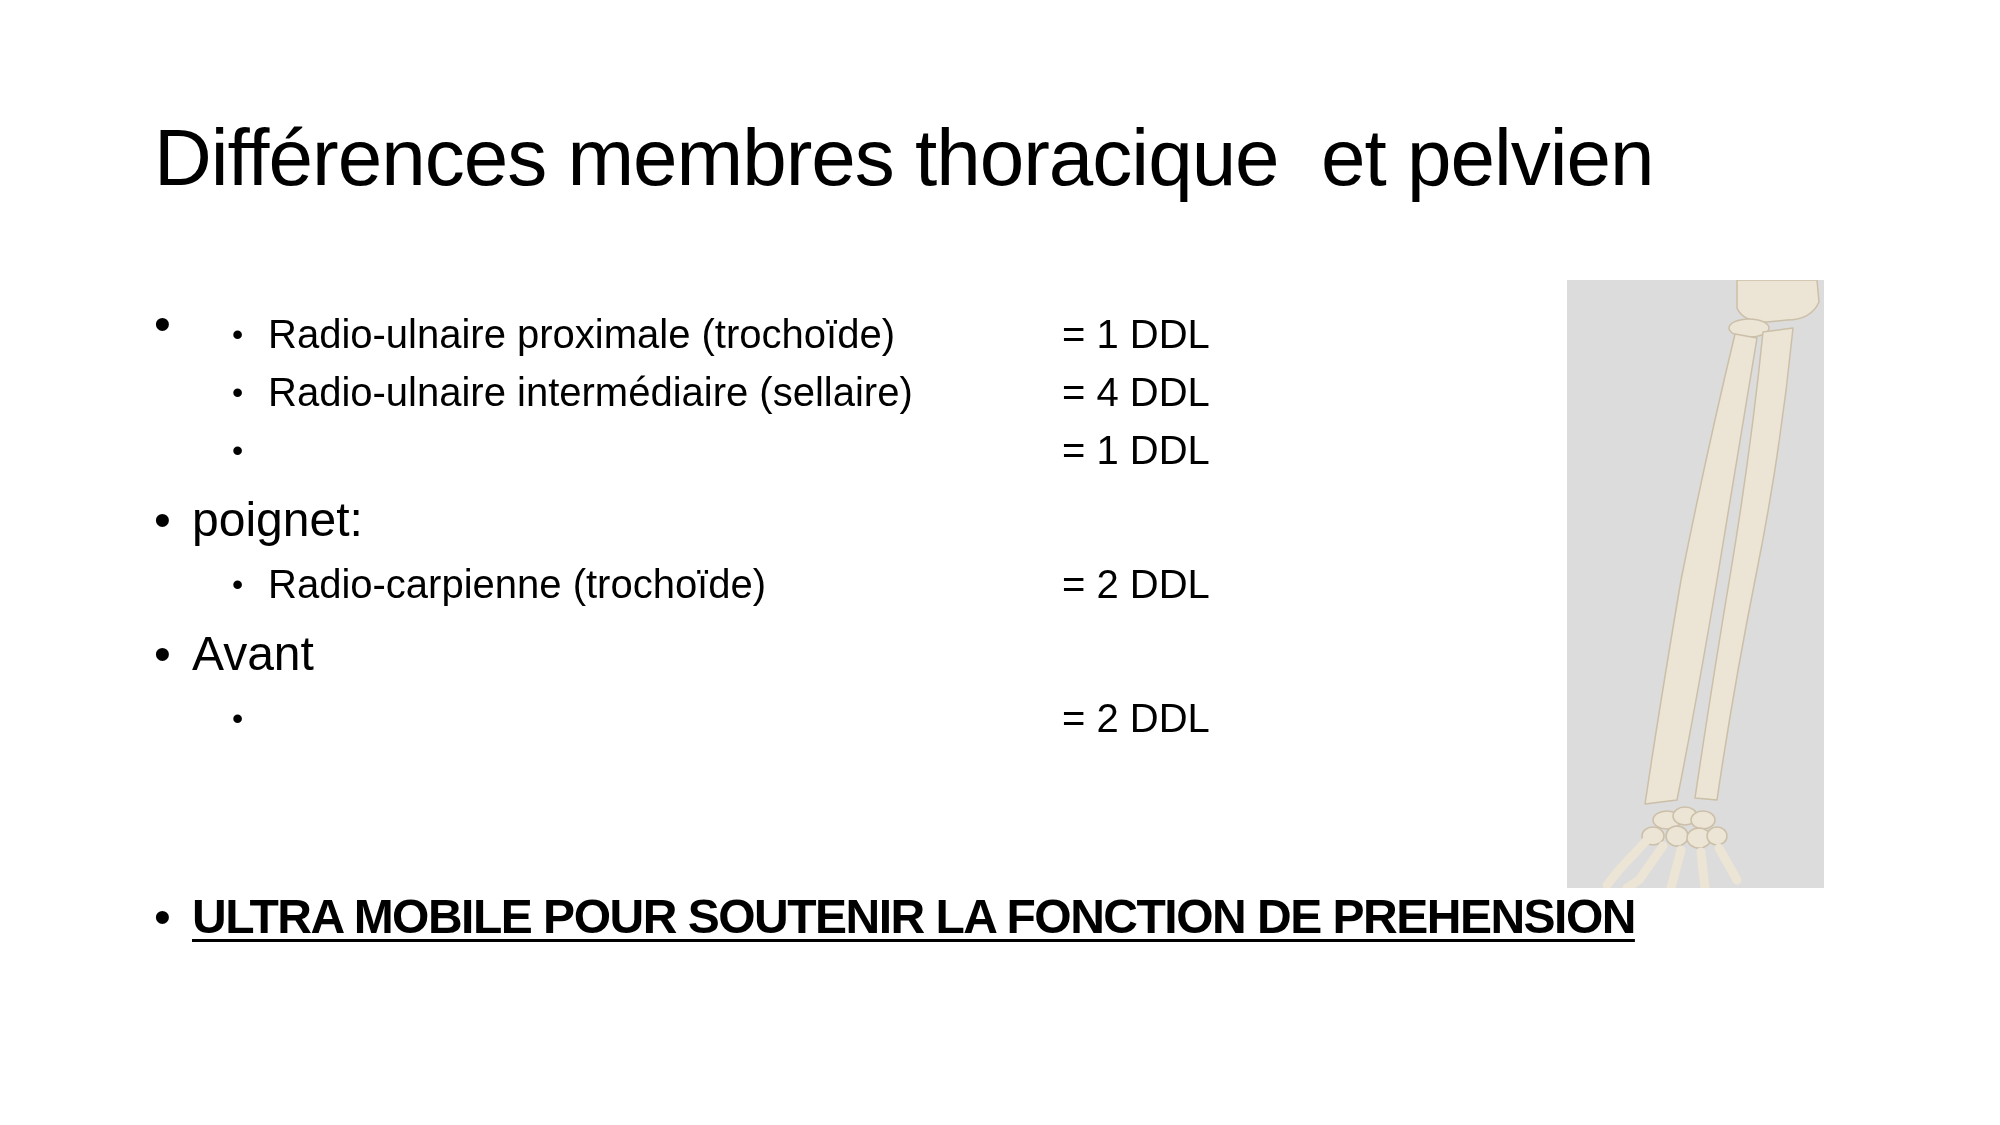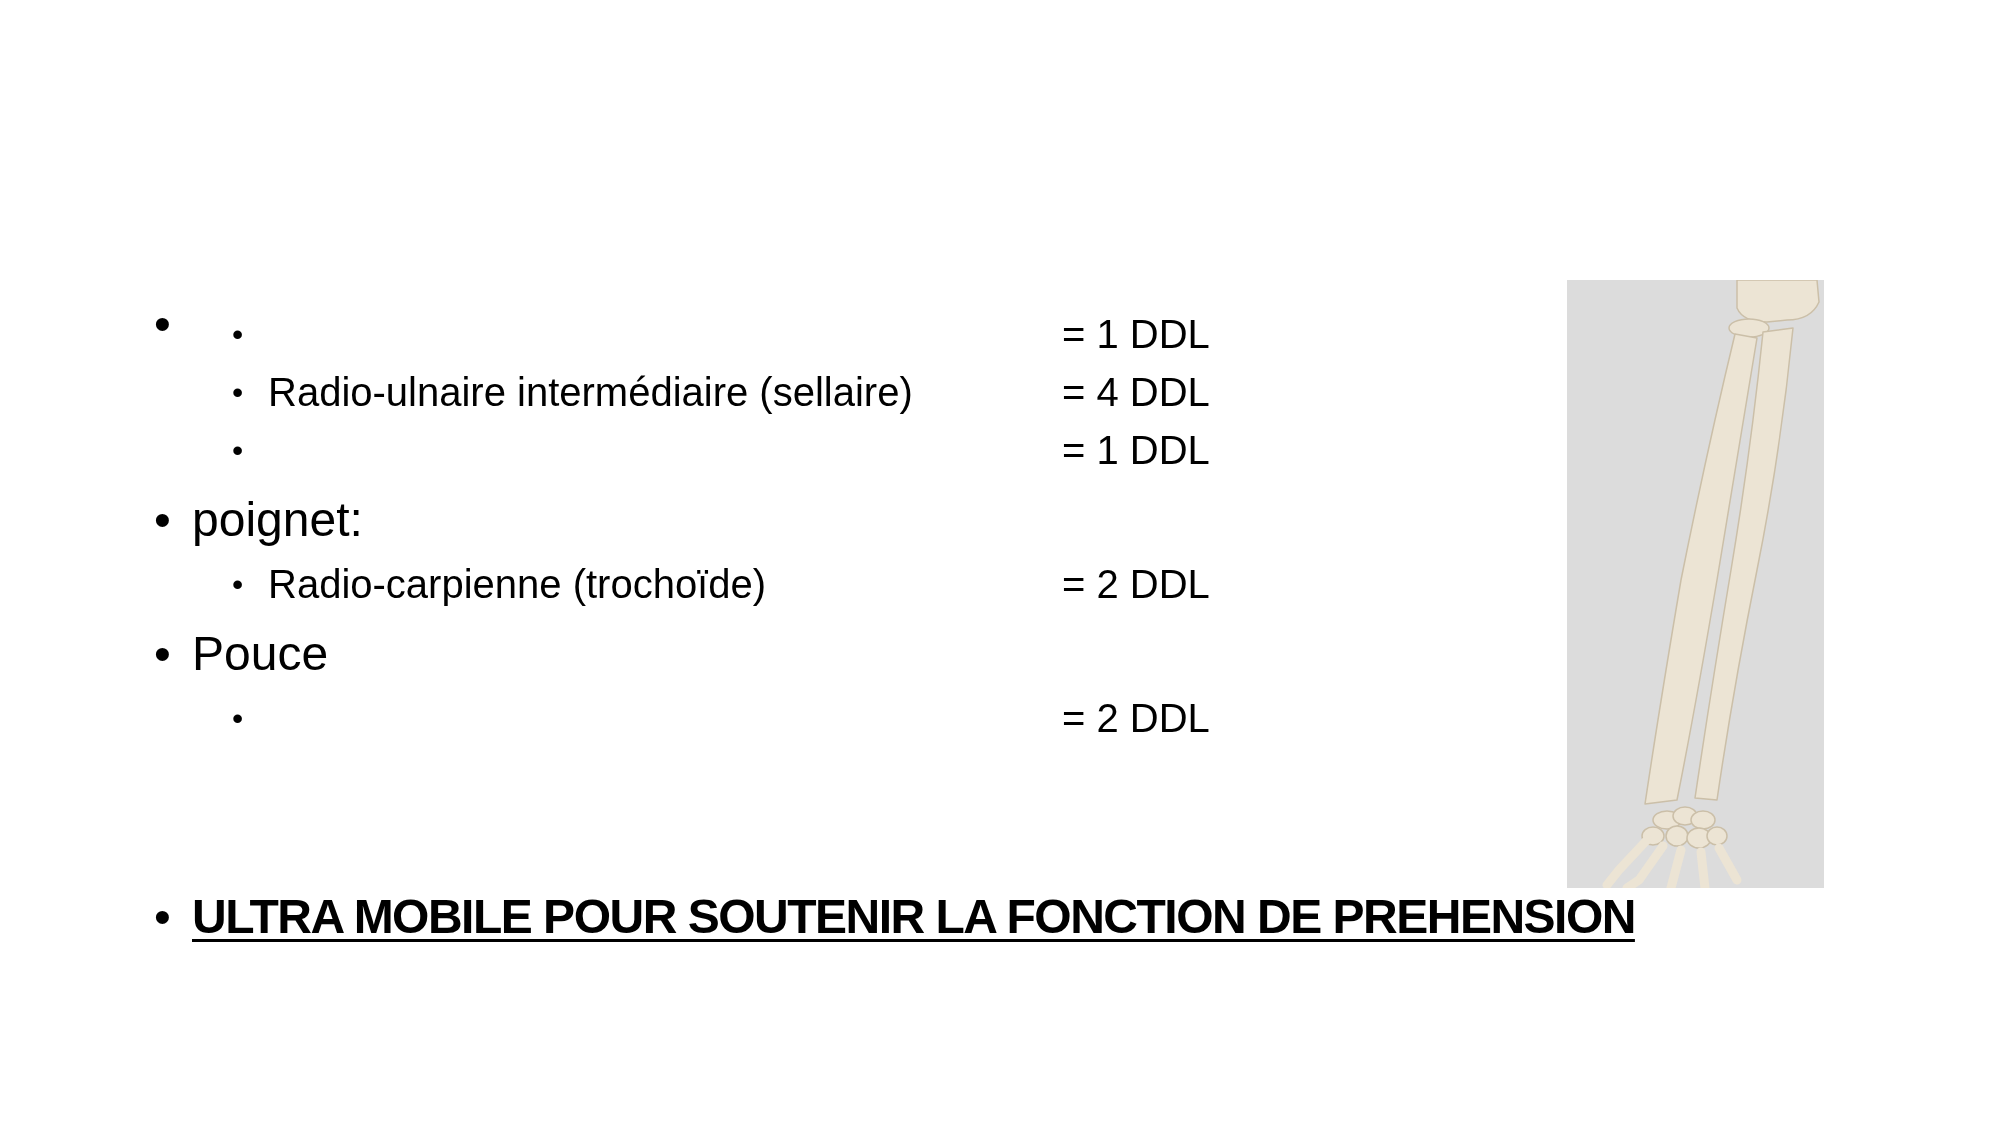--- a/index.html
+++ b/index.html
@@ -21,29 +21,31 @@
     .emph .bullet { position: absolute; left: 0; top: 0; font-weight: normal; }
     .emph .txt { text-decoration: underline; text-decoration-thickness: 3px; text-underline-offset: 6px;
                  letter-spacing: -1.5px; }
     .figure { position: absolute; left: 1567px; top: 280px; width: 257px; height: 608px; background: #dcdcdc; overflow: hidden; }
     .figure svg { width: 100%; height: 100%; display: block; }
   </style>
 </head>
 <body>
 
 <div class="slide">
+  <div class="title">Différences membres thoracique  et pelvien</div>
 
   <div class="content">
 
     <div class="l1">
       <span class="bullet">•</span>
     </div>
     <div class="gap-md"></div>
     <div class="l2">
       <span class="bullet">•</span>
+      <span>Radio-ulnaire proximale (trochoïde)</span>
       <span class="ddl">= 1 DDL</span>
     </div>
     <div class="l2">
       <span class="bullet">•</span>
       <span>Radio-ulnaire intermédiaire (sellaire)</span>
       <span class="ddl">= 4 DDL</span>
     </div>
     <div class="l2">
       <span class="bullet">•</span>
       <span class="ddl">= 1 DDL</span>
@@ -55,21 +57,21 @@
     </div>
     <div class="gap-sm"></div>
     <div class="l2">
       <span class="bullet">•</span>
       <span>Radio-carpienne (trochoïde)</span>
       <span class="ddl">= 2 DDL</span>
     </div>
 
     <div class="l1" style="margin-top:8px;">
       <span class="bullet">•</span>
-      <span>Pouce</span>
+      <span>Avant</span>
     </div>
     <div class="gap-sm"></div>
     <div class="l2">
       <span class="bullet">•</span>
       <span class="ddl">= 2 DDL</span>
     </div>
   </div>
 
   <div class="emph">
     <span class="bullet">•</span>

